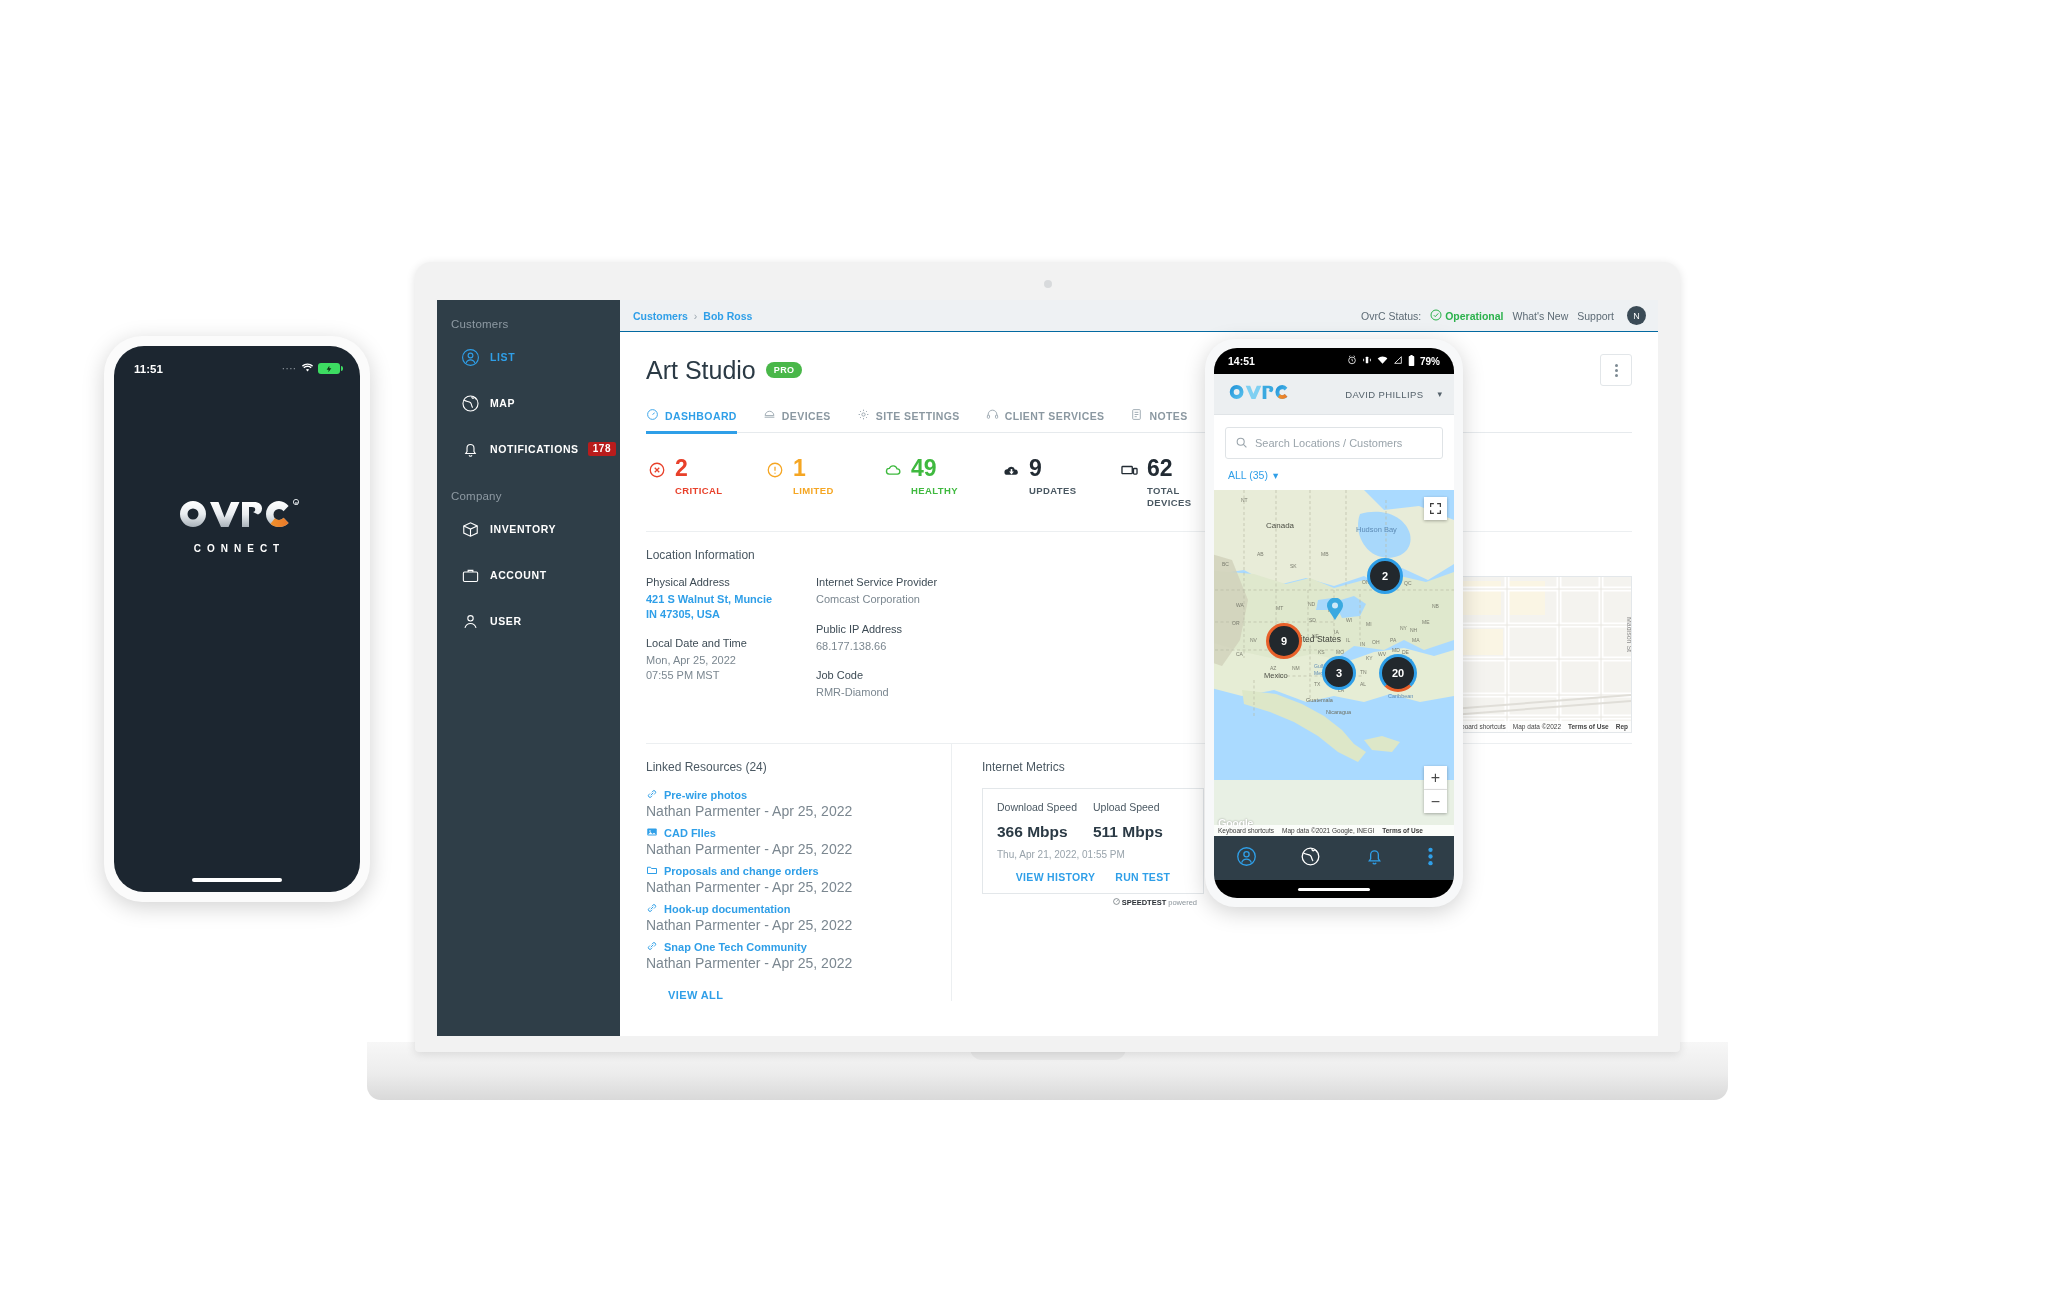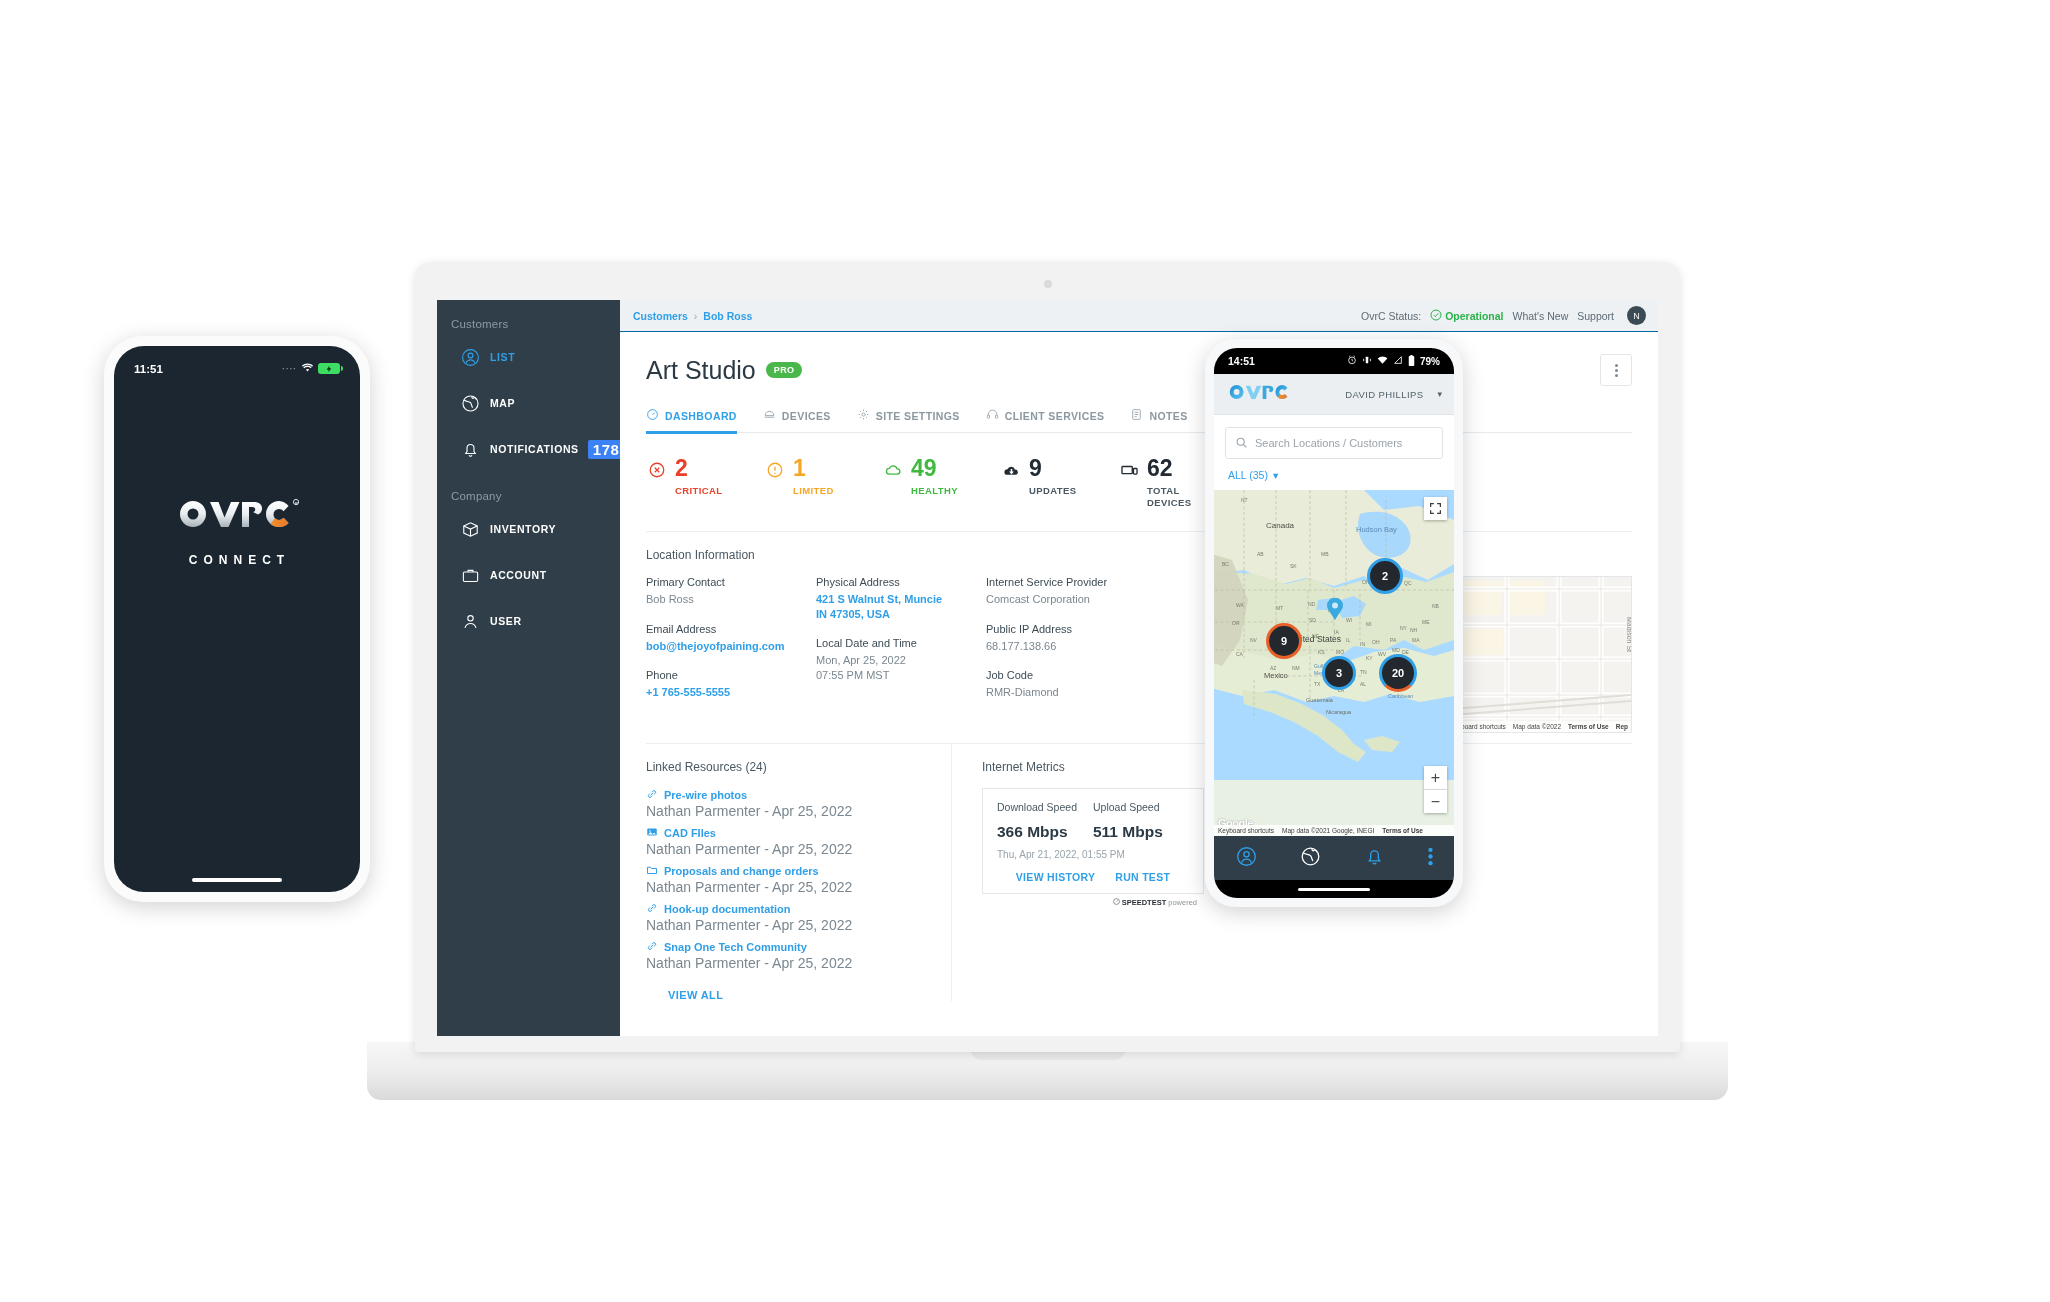--- a/index.html
+++ b/index.html
@@ -15,21 +15,21 @@
   .lt-base{position:absolute;left:-48px;top:780px;width:1361px;height:58px;background:linear-gradient(to bottom,#f7f7f7 0%,#ececec 55%,#d9d9d9 100%);border-radius:0 0 14px 14px;}
   .lt-notch{position:absolute;left:50%;margin-left:-78px;top:0;width:156px;height:18px;background:#e8e8e8;border-radius:0 0 12px 12px;}
 
   
   .sb{position:absolute;left:0;top:0;width:183px;height:736px;background:#2f3e48;}
   .sb-sec{color:#8e9aa3;font-size:11.5px;padding:18px 0 4px 14px;letter-spacing:.2px;}
   .sb-item{display:flex;align-items:center;height:46px;padding-left:22px;color:#ffffff;font-size:10.5px;font-weight:bold;letter-spacing:.6px;}
   .sb-item.active{color:#2f9fe8;}
   .sb-ico{width:22px;height:22px;margin-right:9px;display:flex;align-items:center;justify-content:center;flex:none;}
   .sb-ico svg{display:block;}
-  .sb-badge{margin-left:9px;background:#3b82f6;color:#fff;border-radius:2px;font-size:15px;font-weight:bold;padding:2px 5px;line-height:1;}
+  .sb-badge{margin-left:9px;background:#b91c1c;color:#fff;border-radius:2px;font-size:10px;font-weight:bold;padding:2px 5px;line-height:1;}
 
   
   .main{position:absolute;left:183px;top:0;right:0;bottom:0;background:#fff;}
   .topbar{height:31px;background:#eef1f3;border-bottom:1px solid #0369a1;display:flex;align-items:center;padding:0 12px 0 13px;}
   .crumb{font-size:10.5px;font-weight:bold;color:#2f9fe8;}
   .crumb .sep{color:#9aa6ae;margin:0 6px;font-weight:normal;}
   .topbar-right{margin-left:auto;display:flex;align-items:center;gap:9px;font-size:10.5px;color:#5d6b75;}
   .status-ok{color:#2bb24c;font-weight:bold;display:flex;align-items:center;gap:3px;}
   .avatar{width:19px;height:19px;border-radius:50%;background:#3b4b56;color:#fff;font-size:9px;display:flex;align-items:center;justify-content:center;margin-left:4px;}
 
@@ -78,21 +78,21 @@
 
   
   #phoneL{position:absolute;left:104px;top:336px;width:266px;height:566px;background:#fbfbfb;border-radius:38px;box-shadow:0 5px 22px rgba(0,0,0,.18);}
   #phoneL .scr{position:absolute;left:10px;top:10px;width:246px;height:546px;background:#1c2630;border-radius:30px;overflow:hidden;}
   .ph-status{display:flex;align-items:center;justify-content:space-between;padding:16px 20px 0 20px;color:#fff;font-size:11.5px;font-weight:bold;}
   .ph-sig{display:flex;align-items:center;gap:4px;}
   .batt{width:22px;height:11px;border-radius:3px;background:#3ddc62;position:relative;display:flex;align-items:center;justify-content:center;}
   .batt:after{content:"";position:absolute;right:-3px;top:3px;width:2px;height:5px;background:#3ddc62;border-radius:0 2px 2px 0;}
   .ovrc-logo{text-align:center;margin-top:118px;}
   .ovrc-word{font-size:34px;font-weight:bold;letter-spacing:-1px;color:#e8ecef;position:relative;display:inline-block;}
-  .ovrc-sub{font-size:12px;letter-spacing:6px;color:#fff;font-weight:bold;margin-top:10px;margin-left:5px;}
+  .ovrc-sub{font-size:10px;letter-spacing:6px;color:#fff;font-weight:bold;margin-top:0;margin-left:5px;}
   .ph-form{padding:0 14px;margin-top:54px;}
   .inp{height:34px;border:1px solid #3d4852;border-radius:4px;display:flex;align-items:center;padding:0 12px;color:#9aa5ad;font-size:11.5px;margin-bottom:13px;background:transparent;}
   .links{display:flex;justify-content:space-between;font-size:9px;font-weight:bold;color:#c7d0d7;letter-spacing:.4px;margin:4px 2px 0 2px;}
   .signin{margin-top:17px;height:26px;background:#a8cdf0;border-radius:3px;display:flex;align-items:center;justify-content:center;font-size:9.5px;font-weight:bold;color:#203040;letter-spacing:.8px;}
   .home-ind{position:absolute;left:50%;margin-left:-45px;bottom:10px;width:90px;height:4px;border-radius:3px;background:#fff;}
 
   
   #phoneR{position:absolute;left:1205px;top:339px;width:258px;height:568px;background:#f7f8f9;border-radius:30px;box-shadow:0 5px 22px rgba(0,0,0,.18);}
   #phoneR .scr{position:absolute;left:9px;top:9px;width:240px;height:550px;background:#fff;border-radius:23px;overflow:hidden;display:flex;flex-direction:column;}
   .and-status{height:26px;background:#000;color:#fff;display:flex;align-items:center;justify-content:space-between;padding:0 14px;font-size:10.5px;font-weight:bold;}
@@ -315,34 +315,20 @@
                   <div class="stat-num" style="color:#222b33">62</div>
                   <div class="stat-lab" style="color:#4a5862;white-space:pre-line">TOTAL
 DEVICES</div>
                 </span>
               </div>
             </div>
 
             <div class="sect-title">Location Information</div>
             <div class="loc-wrap">
               <div class="loc-cols">
-                <div class="loc-col">
-                  <div class="fld">
-                    <div class="fld-l">Primary Contact</div>
-                    <div class="fld-v">Bob Ross</div>
-                  </div>
-                  <div class="fld">
-                    <div class="fld-l">Email Address</div>
-                    <div class="fld-v link">bob@thejoyofpaining.com</div>
-                  </div>
-                  <div class="fld">
-                    <div class="fld-l">Phone</div>
-                    <div class="fld-v link">+1 765-555-5555</div>
-                  </div>
-                </div>
                 <div class="loc-col">
                   <div class="fld">
                     <div class="fld-l">Physical Address</div>
                     <div class="fld-v link" style="max-width:140px">421 S Walnut St, Muncie IN 47305, USA</div>
                   </div>
                   <div class="fld">
                     <div class="fld-l">Local Date and Time</div>
                     <div class="fld-v" style="max-width:115px">Mon, Apr 25, 2022 07:55 PM MST</div>
                   </div>
                 </div>

